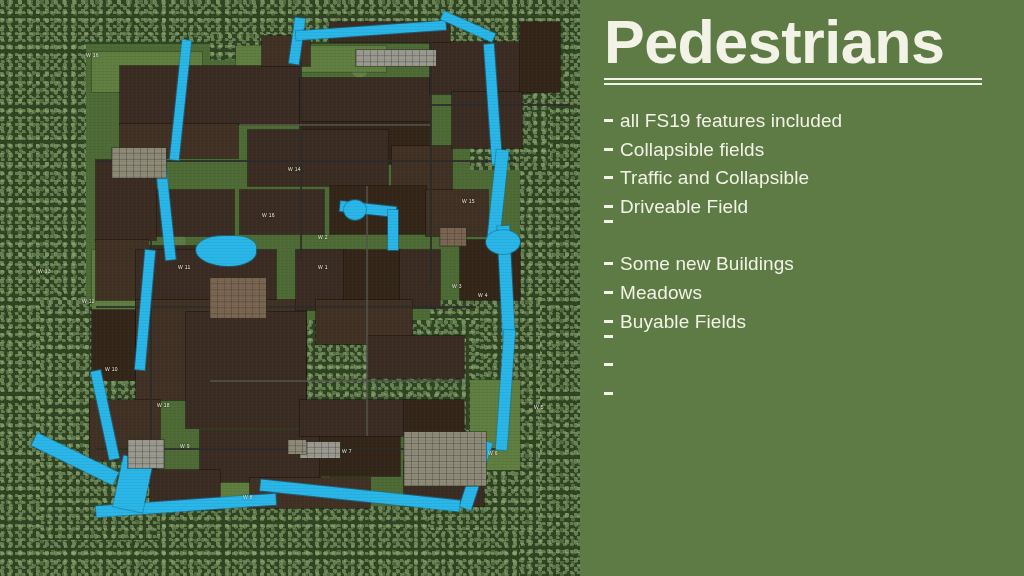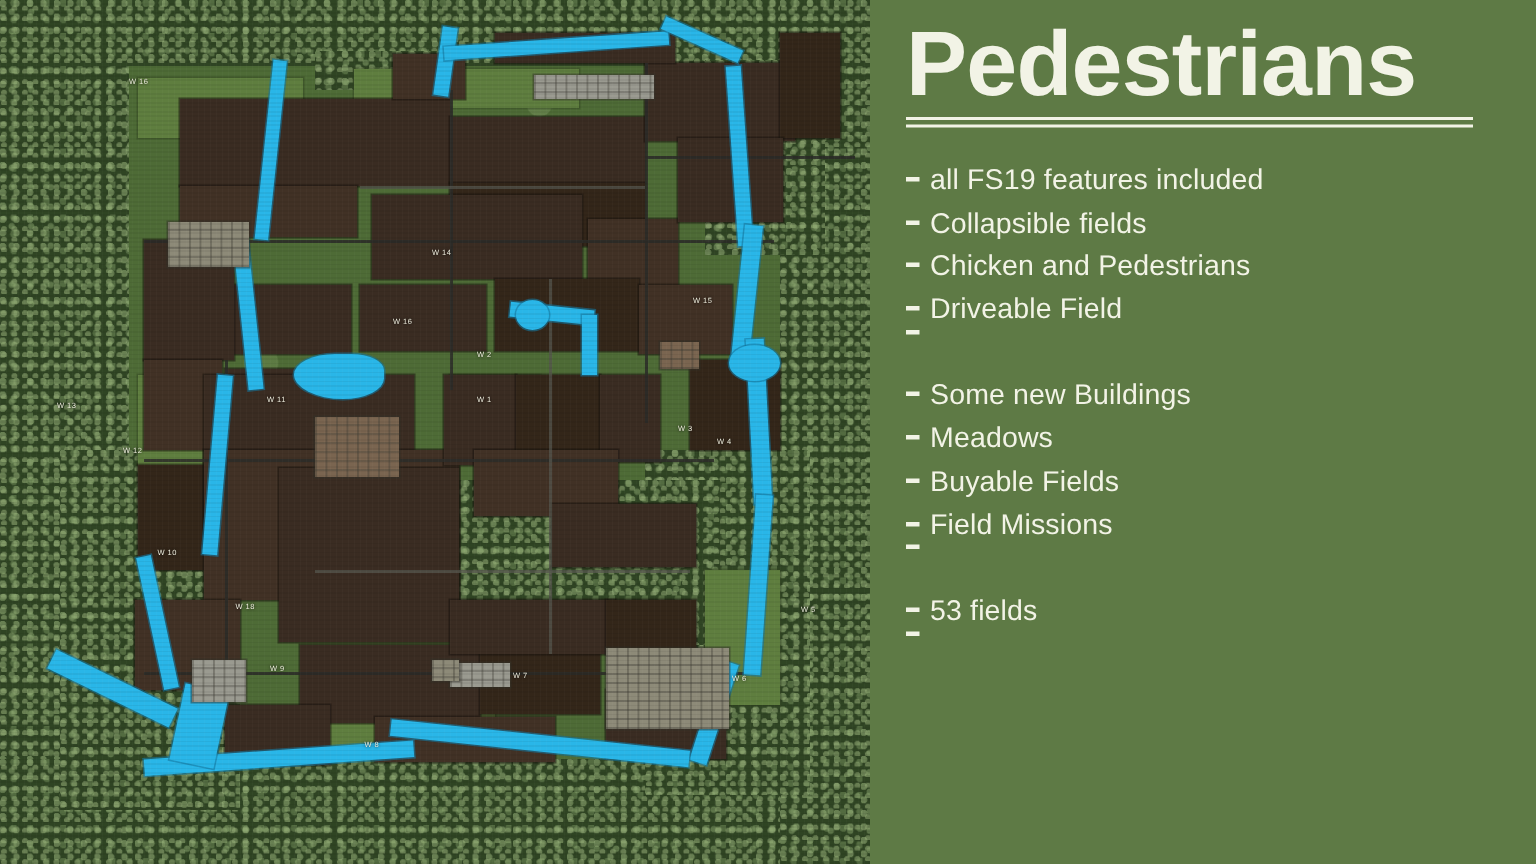--- a/index.html
+++ b/index.html
@@ -326,21 +326,21 @@
         <li>
           <span class="bullet-dash"></span>
           <span>all FS19 features included</span>
         </li>
         <li>
           <span class="bullet-dash"></span>
           <span>Collapsible fields</span>
         </li>
         <li>
           <span class="bullet-dash"></span>
-          <span>Chicken and Pedestrians</span>
+          <span>Traffic and Collapsible</span>
         </li>
         <li>
           <span class="bullet-dash"></span>
           <span>Driveable Field</span>
         </li>
         <li>
           <span class="bullet-dash"></span>
         </li>
         <li>
           <span class="bullet-dash"></span>
@@ -349,28 +349,23 @@
         <li>
           <span class="bullet-dash"></span>
           <span>Meadows</span>
         </li>
         <li>
           <span class="bullet-dash"></span>
           <span>Buyable Fields</span>
         </li>
         <li>
           <span class="bullet-dash"></span>
-          <span>Field Missions</span>
-        </li>
-        <li>
-          <span class="bullet-dash"></span>
-        </li>
-        <li>
-          <span class="bullet-dash"></span>
-          <span>53 fields</span>
+        </li>
+        <li>
+          <span class="bullet-dash"></span>
         </li>
         <li>
           <span class="bullet-dash"></span>
         </li>
       </ul>
 
   </div>
 </div>
 
 </body></html>

